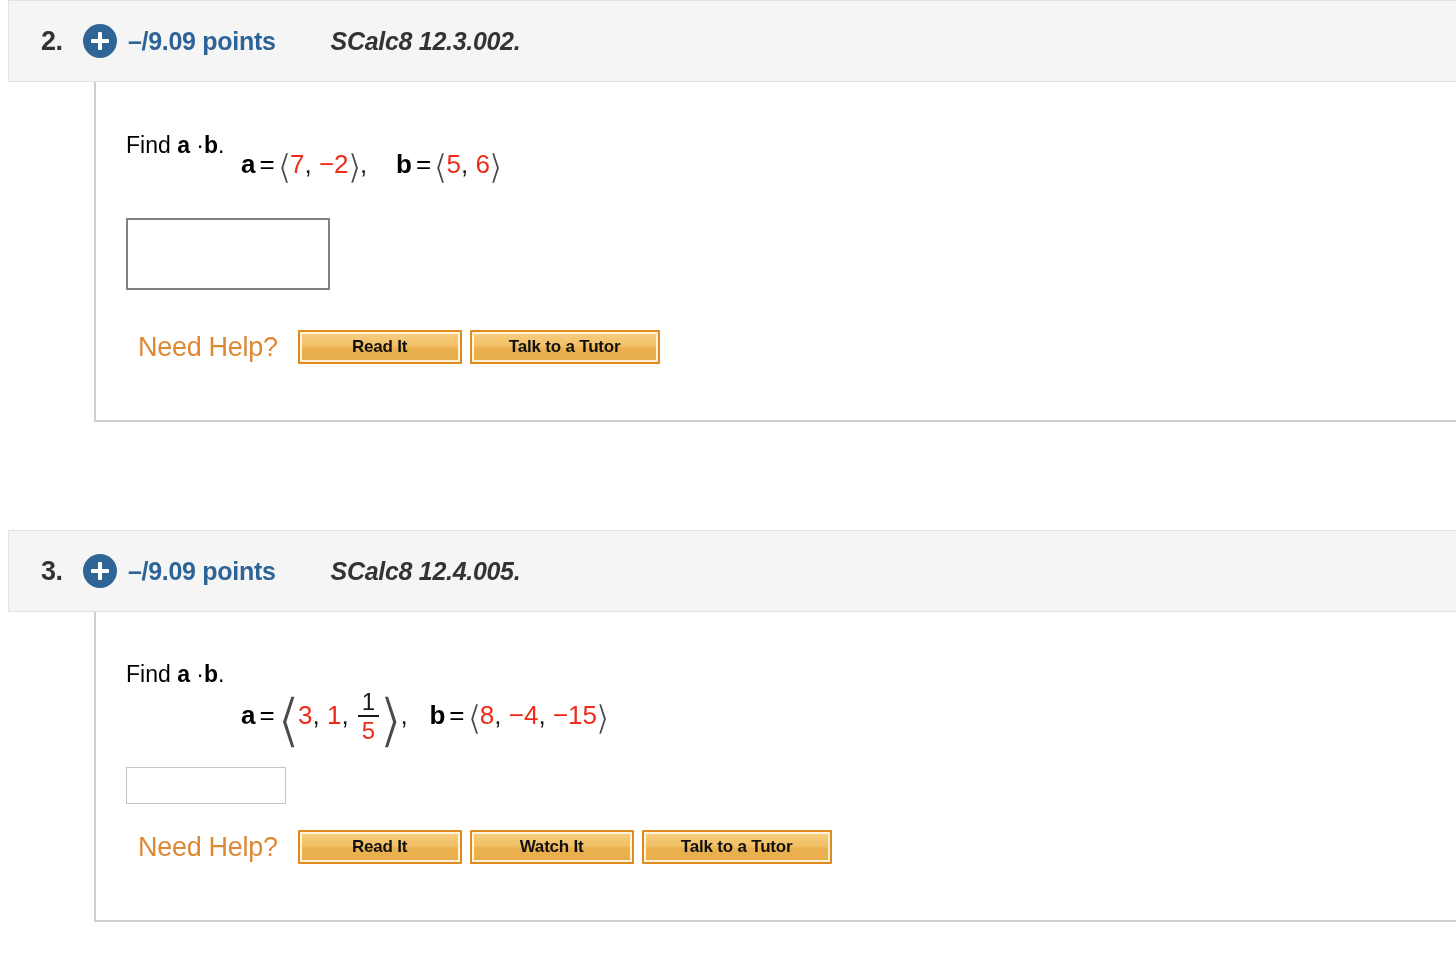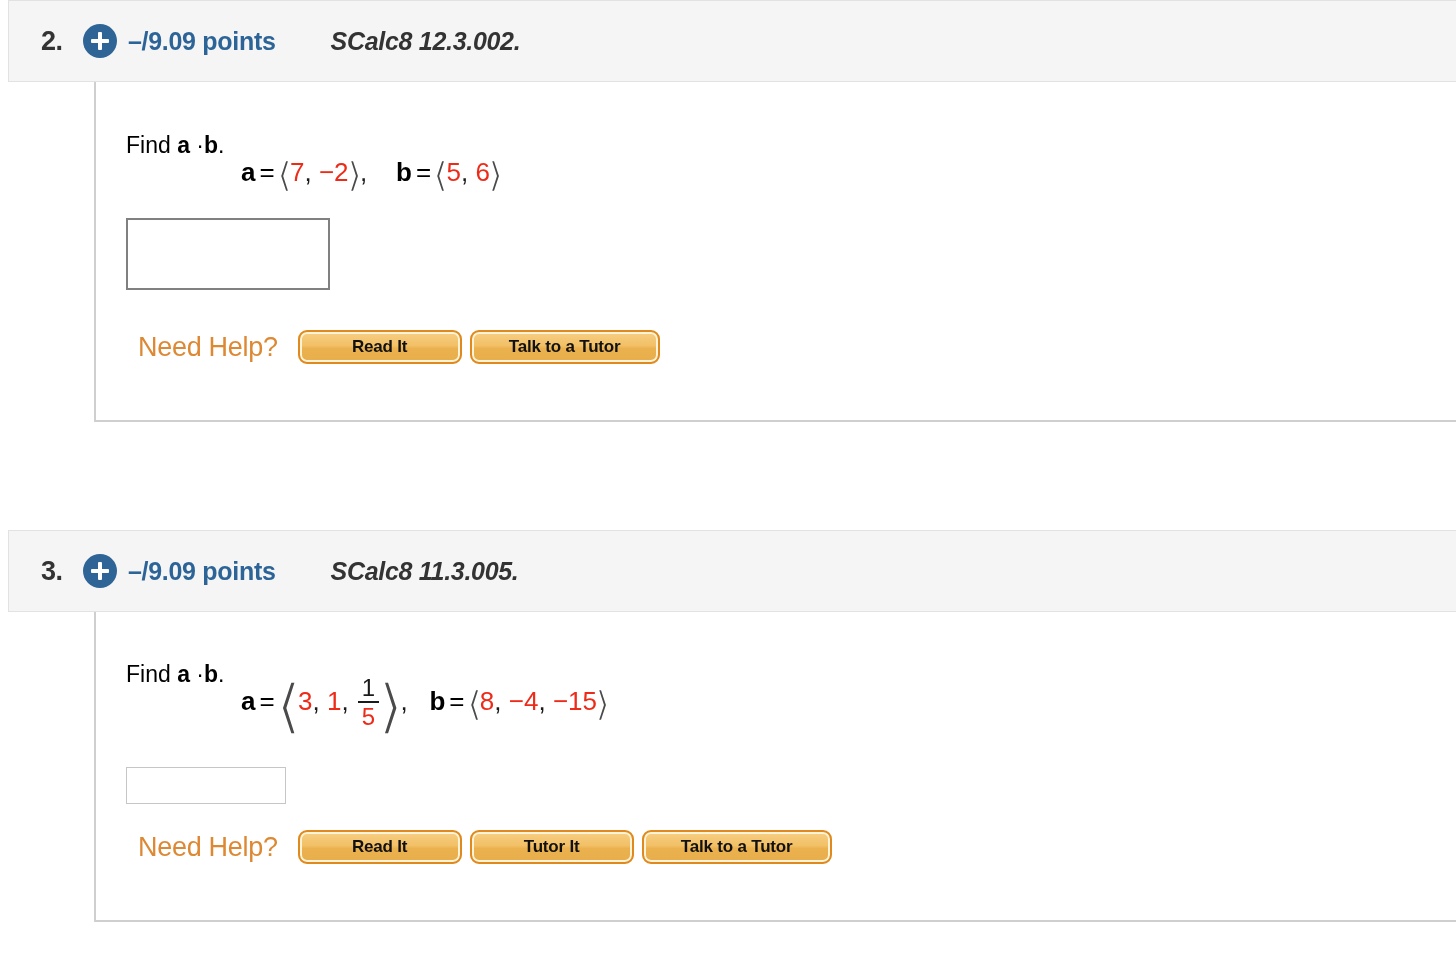--- a/index.html
+++ b/index.html
@@ -175,21 +175,21 @@
   .help-btn {
     display: inline-flex;
     align-items: center;
     justify-content: center;
     height: 34px;
     padding: 0 16px;
     margin-right: 8px;
     background: linear-gradient(to bottom, #f7cf84 0%, #f2c066 45%, #eab14e 55%, #e8ae4d 100%);
     border: 2px solid #e08a1e;
     box-shadow: inset 0 0 0 2px #fdf3d8;
-    border-radius: 9px;
+    border-radius: 1px;
     font-size: 17px;
     font-weight: bold;
     color: #111111;
     cursor: pointer;
     box-sizing: border-box;
     letter-spacing: -0.2px;
   }
 </style>
 </head>
 <body>
@@ -204,58 +204,58 @@
   </div>
 
   <div class="q-body" style="top:82px; height:340px;">
 
     <div class="prompt" style="position:absolute; left:30px; top:26px;">
       <span>Find</span>
       <b>a</b>
       <span>·</span><b>b</b><span>.</span>
     </div>
 
-    <div class="math-line" style="position:absolute; left:145px; top:72px;">
+    <div class="math-line" style="position:absolute; left:145px; top:64px;">
       <span class="vb">a</span><span class="eq">=</span><span class="ang">〈</span><span class="red">7</span><span class="blk">,</span>&nbsp;<span class="red">−2</span><span class="ang">〉</span><span class="blk">,</span>&nbsp;&nbsp;&nbsp;&nbsp;<span class="vb">b</span><span class="eq">=</span><span class="ang">〈</span><span class="red">5</span><span class="blk">,</span>&nbsp;<span class="red">6</span><span class="ang">〉</span>
     </div>
 
     <input class="answer-box big" type="text" style="position: absolute; left: 30px; top: 136px; width: 204px; height: 72px;" placeholder="">
 
     <div class="help-row" style="position:absolute; left:42px; top:248px;">
       <span class="need-help">Need Help?</span>
       <button class="help-btn" style="width:164px;">Read It</button>
       <button class="help-btn" style="width:190px;">Talk to a Tutor</button>
     </div>
 
   </div>
 </div>
 
 <div class="question" style="top:530px;">
 
   <div class="q-header">
     <span class="q-number">3.</span>
     <span class="plus-icon"></span>
     <span class="q-points">–/9.09 points</span>
-    <span class="q-code">SCalc8 11.3.005.</span>
+    <span class="q-code">SCalc8 12.4.005.</span>
   </div>
 
   <div class="q-body" style="top:82px; height:310px;">
 
     <div class="prompt" style="position:absolute; left:30px; top:25px;">
       <span>Find</span> <b>a</b>
       <span>·</span><b>b</b><span>.</span>
     </div>
 
-    <div class="math-line" style="position:absolute; left:145px; top:64px;">
+    <div class="math-line" style="position:absolute; left:145px; top:78px;">
       <span class="vb">a</span><span class="eq">=</span><span class="ang ang-tall">〈</span><span class="red">3</span><span class="blk">,</span>&nbsp;<span class="red">1</span><span class="blk">,</span>&nbsp;<span class="frac"><span class="num blk">1</span><span class="den red">5</span></span><span class="ang ang-tall">〉</span><span class="blk">,</span>&nbsp;&nbsp;&nbsp;<span class="vb">b</span><span class="eq">=</span><span class="ang">〈</span><span class="red">8</span><span class="blk">,</span>&nbsp;<span class="red">−4</span><span class="blk">,</span>&nbsp;<span class="red">−15</span><span class="ang">〉</span>
     </div>
 
     <input class="answer-box small" type="text" style="position: absolute; left: 30px; top: 155px; width: 160px; height: 37px;" placeholder="">
 
     <div class="help-row" style="position:absolute; left:42px; top:218px;">
       <span class="need-help">Need Help?</span>
       <button class="help-btn" style="width:164px;">Read It</button>
-      <button class="help-btn" style="width:164px;">Tutor It</button>
+      <button class="help-btn" style="width:164px;">Watch It</button>
       <button class="help-btn" style="width:190px;">Talk to a Tutor</button>
     </div>
 
   </div>
 </div>
 
 </body></html>

